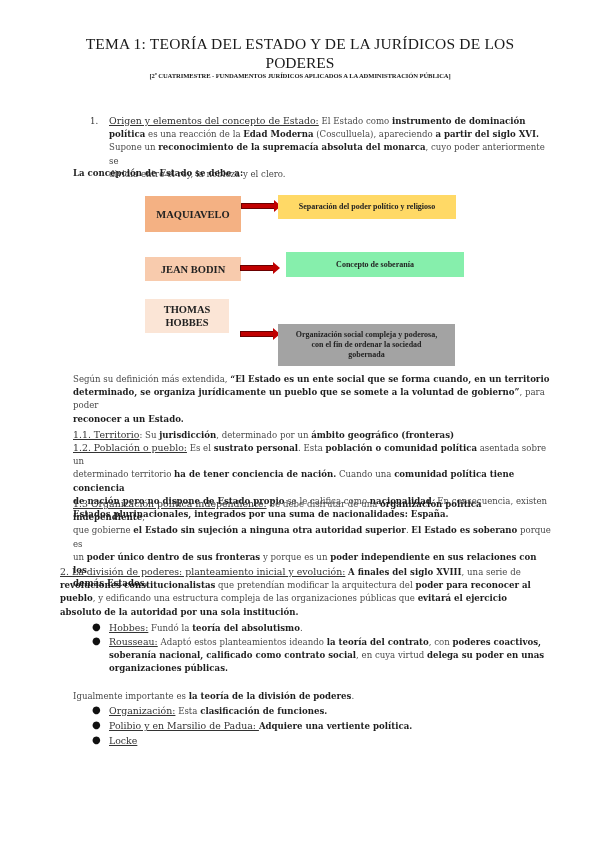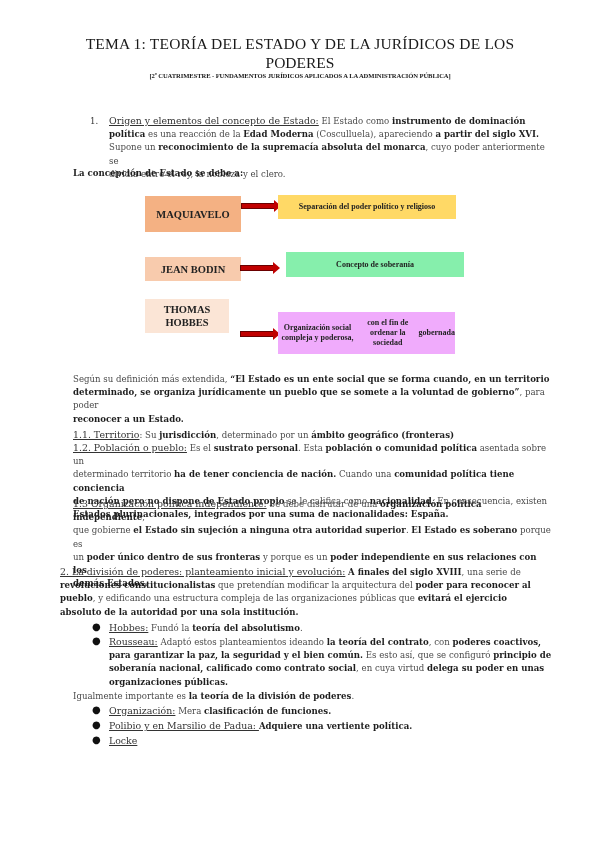--- a/index.html
+++ b/index.html
@@ -55,21 +55,21 @@
   <div class="box desc" style="left:278px; top:252px; width:178px; height:25px; background:#86efac;margin-left:8px;">Concepto de soberanía</div>
 
   <div class="box name" style="left:145px; top:299px; width:84px; height:34px; background:#fbe5d6; flex-direction:column; line-height:13px;">
     <span>THOMAS</span>
     <span>HOBBES</span>
   </div>
   <div class="arrow" style="left:240px; top:330px; width:40px;">
       <div class="shaft" style="width:34px;"></div>
       <div class="head" style="left:33px;"></div>
     </div>
-  <div class="box desc" style="left:278px; top:312px; width:177px; height:42px; background:#f0abfc; flex-direction:row;">
+  <div class="box desc" style="left:278px; top:324px; width:177px; height:42px; background:#a3a3a3; flex-direction:column;">
     <span>Organización social compleja y poderosa,</span>
     <span>con el fin de ordenar la sociedad</span>
     <span>gobernada</span>
   </div>
 </div>
 
 <div class="para" style="left:73px; top:373px; width:480px;">
   <div><span>Según su definición más extendida, </span><b>“El Estado es un ente social que se forma cuando, en un territorio</b></div>
   <div><b>determinado, se organiza jurídicamente un pueblo que se somete a la voluntad de gobierno”</b><span>,  para poder</span></div>
   <div><b>reconocer a un Estado.</b></div>
@@ -100,32 +100,31 @@
   <div><b>absoluto de la autoridad por una sola institución.</b></div>
 </div>
 
 <div class="bullet" style="left:92px; top:621px;">●</div>
 <div class="para" style="left:109px; top:621px; width:440px;">
   <span class="u">Hobbes:</span><span> Fundó la </span><b>teoría del absolutismo</b><span>.</span>
 </div>
 <div class="bullet" style="left:92px; top:635px;">●</div>
 <div class="para" style="left:109px; top:635px; width:445px;">
   <div><span class="u">Rousseau:</span><span> Adaptó estos planteamientos ideando </span><b>la teoría del contrato</b><span>, con </span><b>poderes coactivos,</b></div>
-  <div><b>para garantizar la paz, la seguridad y el bien común.</b><span> Es esto así, que se configuró </span><b>principio de</b></div>
   <div><b>soberanía nacional, calificado como contrato social</b><span>, en cuya virtud </span><b>delega su poder en unas</b></div>
   <div><b>organizaciones públicas.</b></div>
 </div>
 
 <div class="para" style="left:73px; top:690px; width:480px;">
   <span>Igualmente importante es </span><b>la teoría de la división de poderes</b><span>.</span>
 </div>
 
 <div class="bullet" style="left:92px; top:704px;">●</div>
 <div class="para" style="left:109px; top:704px; width:440px;">
-  <span class="u">Organización:</span><span> Mera </span><b>clasificación de funciones.</b>
+  <span class="u">Organización:</span><span> Esta </span><b>clasificación de funciones.</b>
 </div>
 <div class="bullet" style="left:92px; top:719px;">●</div>
 <div class="para" style="left:109px; top:719px; width:440px;">
   <span class="u">Polibio y en Marsilio de Padua: </span><b>Adquiere una vertiente política.</b>
 </div>
 <div class="bullet" style="left:92px; top:734px;">●</div>
 <div class="para" style="left:109px; top:734px; width:440px;">
   <span class="u">Locke</span>
 </div>
 

